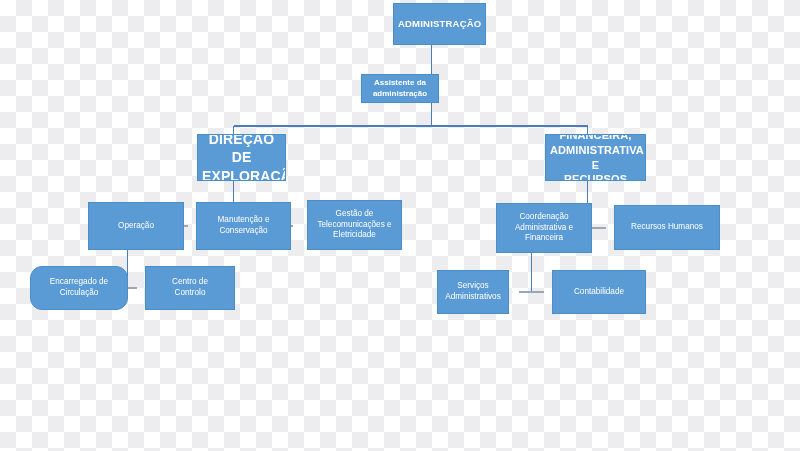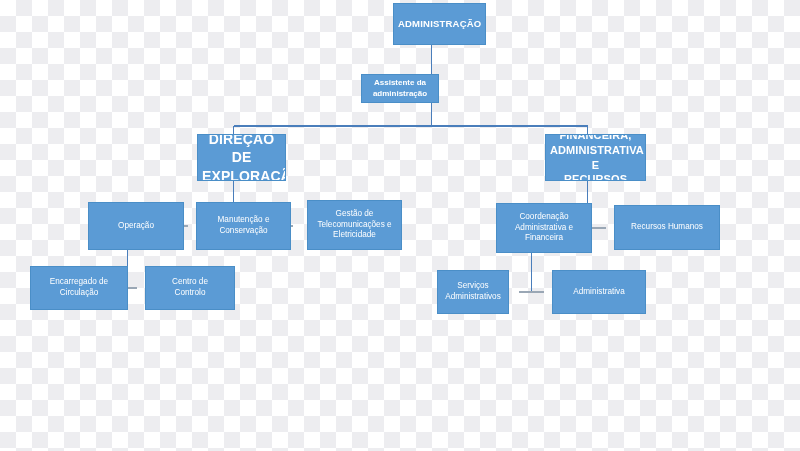--- a/index.html
+++ b/index.html
@@ -141,30 +141,30 @@
 Eletricidade</span>
       </div>
       <div class="node lvl-unit" style="left: 488px; top: 203px; width: 96px; height: 50px;">
         <span>Coordenação
 Administrativa e
 Financeira</span>
       </div>
       <div class="node lvl-unit" style="left: 606px; top: 205px; width: 106px; height: 45px;">
         <span>Recursos Humanos</span>
       </div>
-      <div class="node lvl-unit" style="left: 22px; top: 266px; width: 98px; height: 44px;">
+      <div class="node lvl-unit" style="left: 22px; top: 266px; width: 98px; height: 44px; border-radius: 12px;">
         <span>Encarregado de
 Circulação</span>
       </div>
       <div class="node lvl-unit" style="left: 137px; top: 266px; width: 90px; height: 44px; text-align: center;">
         <span>Centro de
 Controlo</span>
       </div>
       <div class="node lvl-unit" style="left: 429px; top: 270px; width: 72px; height: 44px;">
         <span>Serviços
 Administrativos</span>
       </div>
       <div class="node lvl-unit" style="left: 544px; top: 270px; width: 94px; height: 44px;">
-        <span>Administrativa</span>
+        <span>Contabilidade</span>
       </div>
     </div>
 
 </div>
 
 </body></html>

